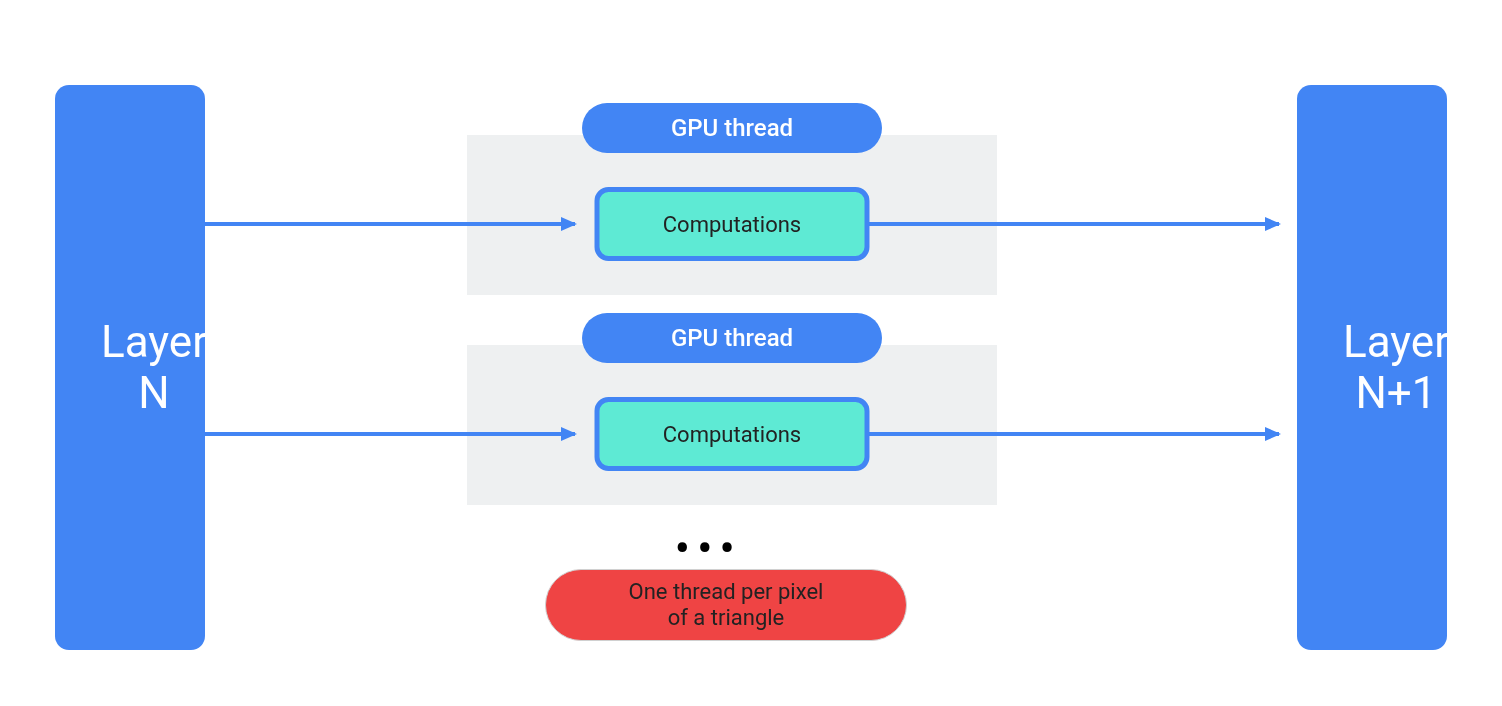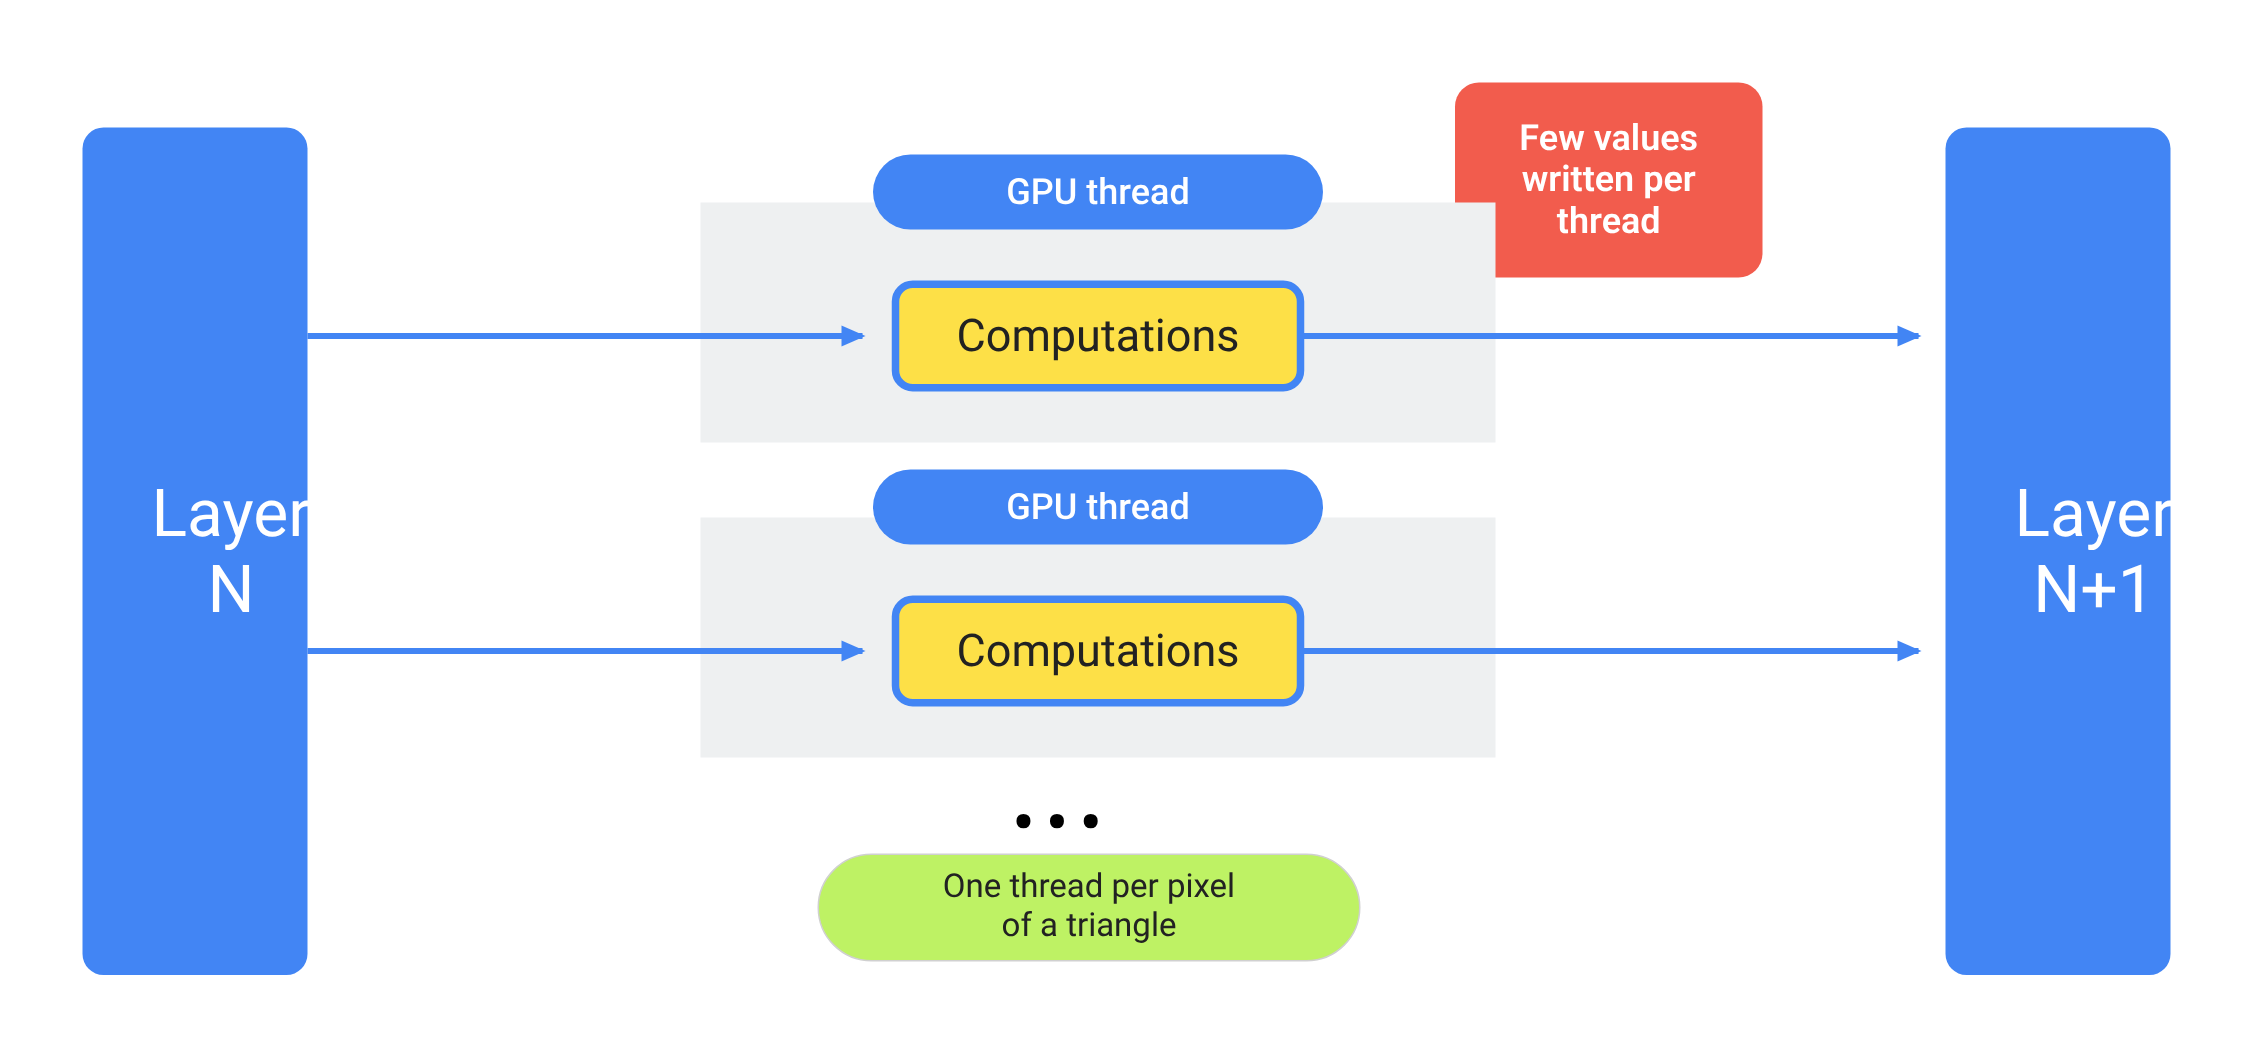--- a/index.html
+++ b/index.html
@@ -78,25 +78,25 @@
     justify-content: center;
   }
 
   .comp-box {
     position: absolute;
     left: 50%;
     transform: translateX(-50%);
     top: 52px;
     width: 275px;
     height: 74px;
-    background: #fde047;
+    background: #5eead4;
     border: 5px solid #4285f4;
     border-radius: 14px;
     color: #222;
-    font-size: 30px;
+    font-size: 22px;
     display: flex;
     align-items: center;
     justify-content: center;
   }
 
   
   .arrow {
     position: absolute;
     height: 0;
     border-top: 4px solid #4285f4;
@@ -127,21 +127,21 @@
     font-weight: 700;
   }
 
   
   .bottom-pill {
     position: absolute;
     left: 545px;
     top: 569px;
     width: 362px;
     height: 72px;
-    background: #bef264;
+    background: #ef4444;
     border: 1px solid #d0d0d0;
     border-radius: 40px;
     color: #222;
     font-size: 22px;
     line-height: 1.2;
     display: flex;
     align-items: center;
     justify-content: center;
     text-align: center;
   }
@@ -151,23 +151,20 @@
 
 <div class="stage">
 
   <div id="layer-n" class="layer-box">
     <span>Layer<br>N</span>
   </div>
   <div id="layer-n1" class="layer-box">
     <span>Layer<br>N+1</span>
   </div>
 
-  <div id="co-write" class="callout-red">
-    <span>Few values<br>written per<br>thread</span>
-  </div>
 
   <div id="thread-shell-1" class="thread-shell">
     <div class="thread-pill">
       <span>GPU thread</span>
     </div>
     <div class="comp-box">
       <span>Computations</span>
     </div>
   </div>
 

